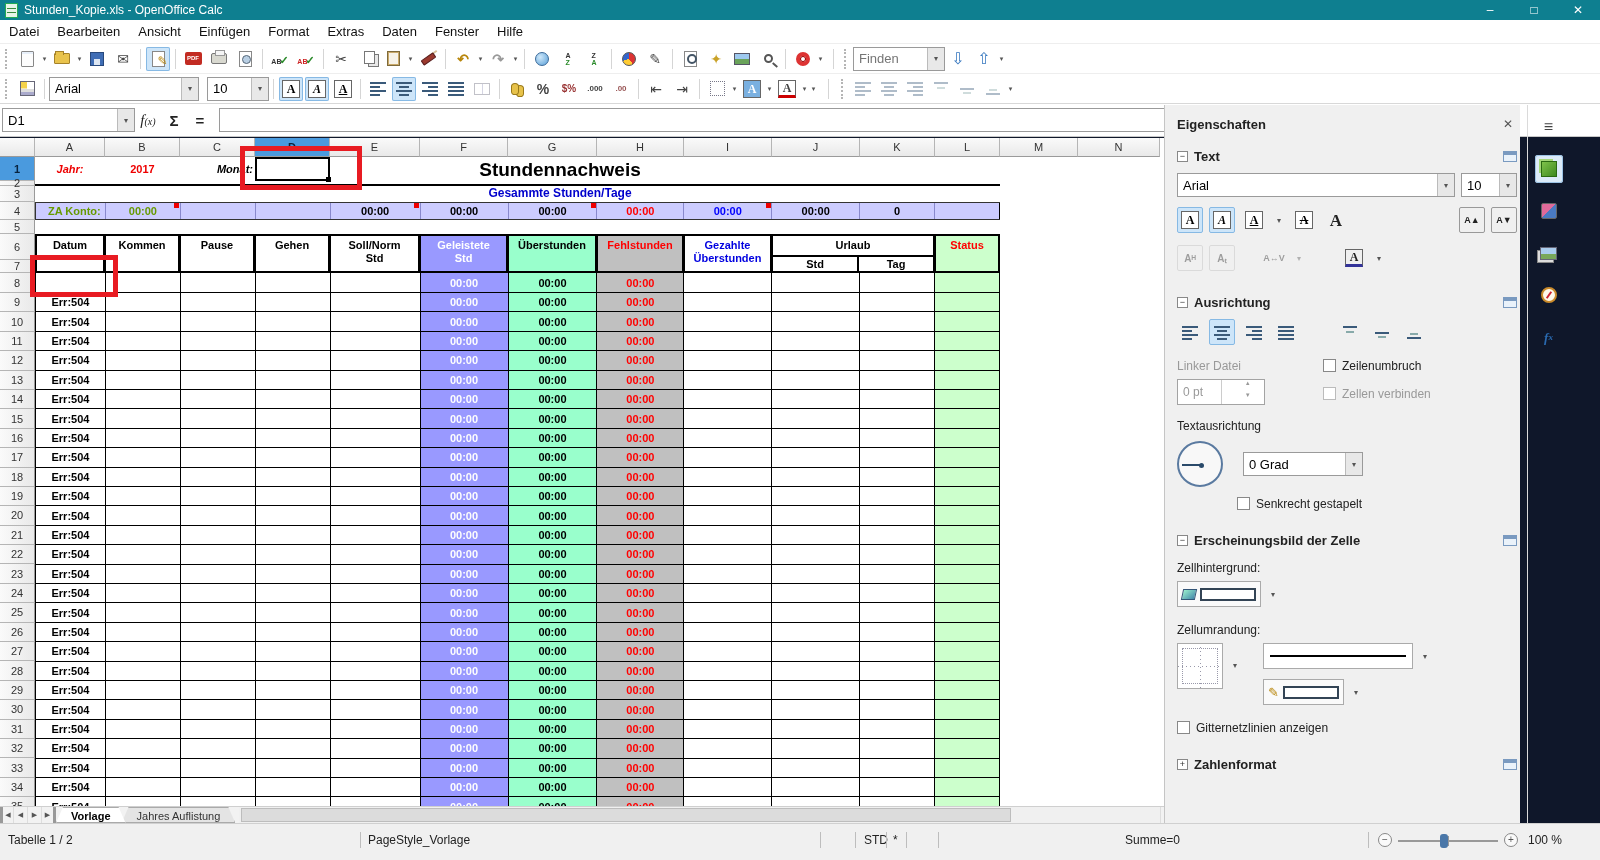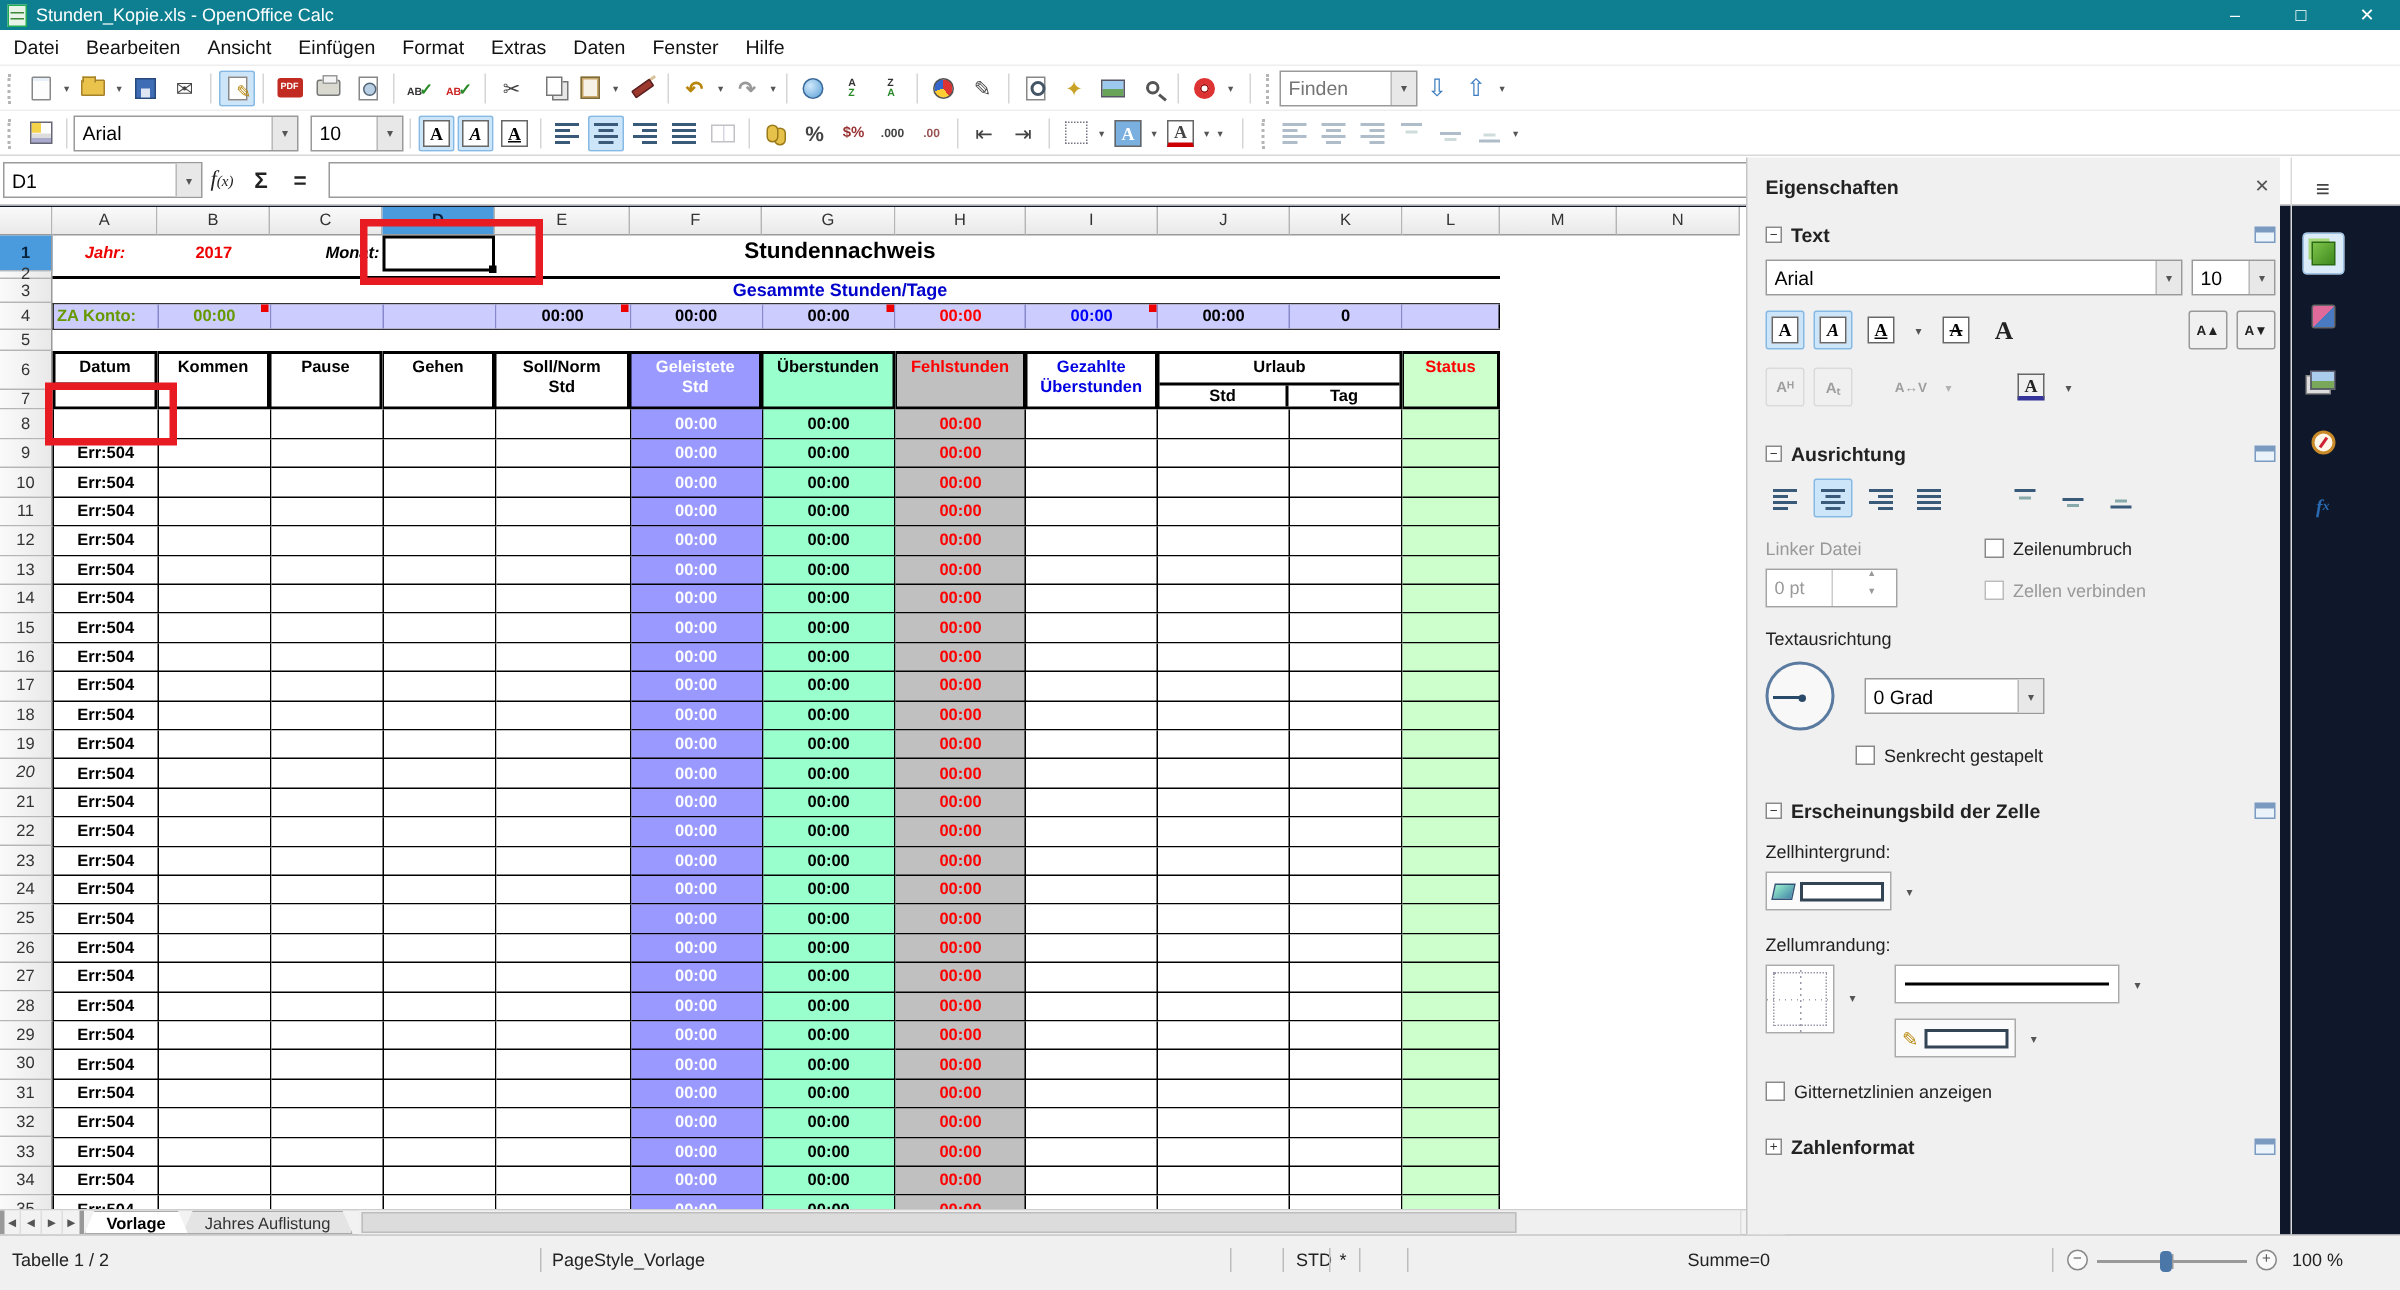--- a/index.html
+++ b/index.html
@@ -101,21 +101,21 @@
   .rh.sel { background:#4a9ade; color:#08233e; font-weight:bold; }
 
   .grow { position:absolute; display:flex; }
   .gcell { height:100%; display:flex; align-items:center; justify-content:center; font-size:11px; overflow:hidden; white-space:nowrap; }
   .ca{width:70px}.cb{width:75px}.cc{width:75px}.cd{width:75px}.ce{width:90px}.cf{width:88px}.cg{width:89px}.chh{width:87px}.ci{width:88px}.cj{width:88px}.ck{width:75px}.cl{width:65px}
 
   
   .r1lbl { font-weight:bold; font-style:italic; }
   #sel-d1 { position:absolute; left:255px; top:19px; width:75px; height:24px; border:2px solid #000; background:#fff; }
   #sel-d1 .handle { position:absolute; right:-3px; bottom:-3px; width:5px; height:5px; background:#000; }
-  #sheet-title { position:absolute; left:415px; top:21px; width:290px; text-align:center; font-size:15px; font-weight:bold; color:#000; }
+  #sheet-title { position:absolute; left:415px; top:21px; width:290px; text-align:center; font-size:19px; font-weight:bold; color:#000; }
   
   #hline3 { position:absolute; left:35px; top:46px; width:965px; height:2px; background:#000; }
   #subtitle { position:absolute; left:330px; top:48px; width:460px; text-align:center; font-size:12px; font-weight:bold; color:#0000cc; }
   
   #row4 { left:35px; top:64px; width:965px; height:18px; border-top:1px solid #333; border-bottom:1px solid #333; border-left:1px solid #333; }
   #row4 .gcell { background:#ccccff; border-right:1px solid #8888cc; font-weight:bold; }
   #row4 .gcell:last-child { border-right:1px solid #000; }
   .cmark { position:absolute; width:5px; height:5px; background:#e00; top:65px; }
   
   #thead { left:35px; top:96px; width:965px; height:39px; }
@@ -468,21 +468,21 @@
         <div class="rh" style="height: 19.4px;">10</div>
         <div class="rh" style="height: 19.4px;">11</div>
         <div class="rh" style="height: 19.4px;">12</div>
         <div class="rh" style="height: 19.4px;">13</div>
         <div class="rh" style="height: 19.4px;">14</div>
         <div class="rh" style="height: 19.4px;">15</div>
         <div class="rh" style="height: 19.4px;">16</div>
         <div class="rh" style="height: 19.4px;">17</div>
         <div class="rh" style="height: 19.4px;">18</div>
         <div class="rh" style="height: 19.4px;">19</div>
-        <div class="rh" style="height: 19.4px; font-style: italic;">20</div>
+        <div class="rh" style="height: 19.4px;">20</div>
         <div class="rh" style="height: 19.4px;">21</div>
         <div class="rh" style="height: 19.4px;">22</div>
         <div class="rh" style="height: 19.4px;">23</div>
         <div class="rh" style="height: 19.4px;">24</div>
         <div class="rh" style="height: 19.4px;">25</div>
         <div class="rh" style="height: 19.4px;">26</div>
         <div class="rh" style="height: 19.4px;">27</div>
         <div class="rh" style="height: 19.4px;">28</div>
         <div class="rh" style="height: 19.4px;">29</div>
         <div class="rh" style="height: 19.4px;">30</div>
@@ -500,21 +500,21 @@
     </div>
     <div id="sel-d1">
         <span class="handle"></span>
       </div>
     <div id="sheet-title">Stundennachweis</div>
 
     <div id="hline3"></div>
     <div id="subtitle">Gesammte Stunden/Tage</div>
 
     <div class="grow" id="row4">
-      <div class="gcell ca" style="color:#690;justify-content:flex-start;padding-left:2px;">ZA Konto:</div>
+      <div class="gcell ca" style="color:#690;justify-content:flex-start;padding-left:12px;">ZA Konto:</div>
       <div class="gcell cb" style="color:#690;">00:00</div>
       <div class="gcell cc"></div>
       <div class="gcell cd"></div>
       <div class="gcell ce">00:00</div>
       <div class="gcell cf">00:00</div>
       <div class="gcell cg">00:00</div>
       <div class="gcell chh" style="color:#f00;">00:00</div>
       <div class="gcell ci" style="color:#00f;">00:00</div>
       <div class="gcell cj">00:00</div>
       <div class="gcell ck">0</div>

